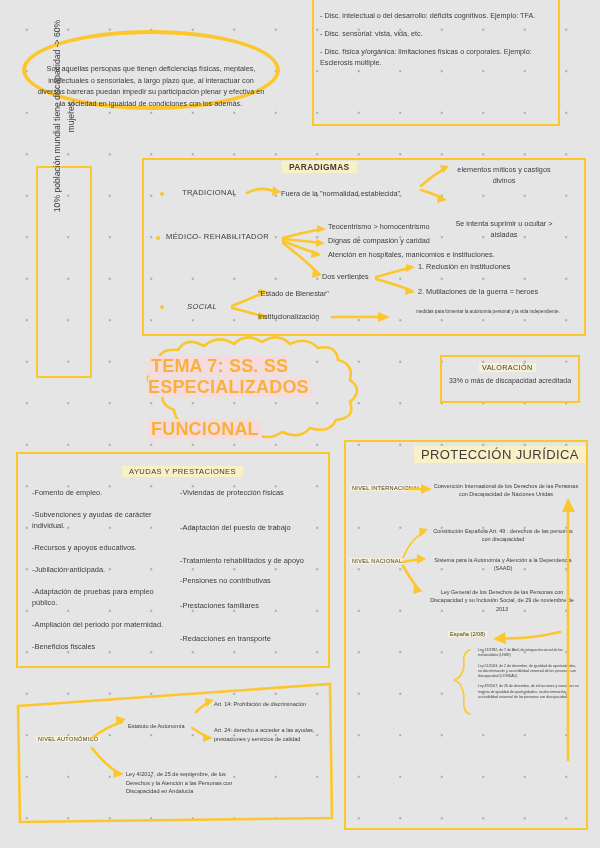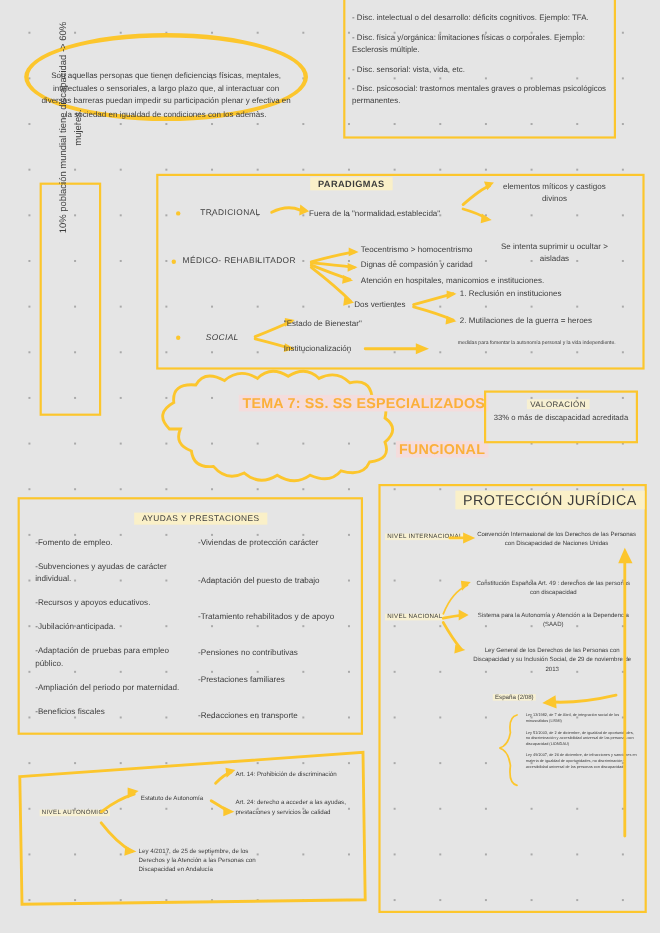--- a/index.html
+++ b/index.html
@@ -39,22 +39,22 @@
 
   
   #para-box{left:142px;top:158px;width:444px;height:178px;}
   #para-title{left:282px;top:161px;font-size:8.4px;font-weight:bold;letter-spacing:.5px;}
   .p-dot{width:4px;height:4px;border-radius:50%;background:#fcc62d;position:absolute;}
   .p-lab{position:absolute;font-size:7.6px;letter-spacing:.35px;}
   .p-txt{position:absolute;font-size:7.3px;line-height:11px;}
 
   
   #cloud-wrap{left:136px;top:342px;width:320px;height:96px;}
-  #title-text{position:absolute;left:148px;top:356px;width:296px;text-align:right;
-     font-size:13px;line-height:21px;font-weight:bold;color:#fbb03b;letter-spacing:.2px;}
+  #title-text{position:absolute;left:148px;top:356px;width:296px;text-align:left;
+     font-size:18px;line-height:21px;font-weight:bold;color:#fbb03b;letter-spacing:.2px;}
   #title-text span{background:#f4dcdc;padding:0 3px;}
 
   
   #val-box{left:440px;top:355px;width:140px;height:48px;}
   #val-title{left:479px;top:363px;font-size:7.2px;letter-spacing:.4px;}
   #val-text{left:446px;top:376px;width:128px;text-align:center;font-size:7px;line-height:10.5px;}
 
   
   #ayu-box{left:16px;top:452px;width:314px;height:216px;}
   #ayu-title{left:122px;top:466px;font-size:7.6px;letter-spacing:.4px;}
@@ -77,23 +77,22 @@
 </style>
 </head>
 <body>
 
 <div class="abs" id="def-ellipse"></div>
 <div class="abs" id="def-text">Son aquellas personas que tienen deficiencias físicas, mentales, intelectuales o sensoriales, a largo plazo que, al interactuar con diversas barreras puedan impedir su participación plenar y efectiva en la sociedad en igualdad de condiciones con los ademàs.</div>
 
 <div class="box" id="types-box"></div>
 <div class="abs" id="types-inner">
   <p>- Disc. intelectual o del desarrollo: déficits cognitivos. Ejemplo: TFA.</p>
+  <p>- Disc. sensorial: vista, vida, etc.</p>
   <p>- Disc. física y/orgánica: limitaciones físicas o corporales. Ejemplo: Esclerosis múltiple.</p>
-  <p>- Disc. sensorial: vista, vida, etc.</p>
-  <p>- Disc. psicosocial: trastornos mentales graves o problemas psicológicos permanentes.</p>
 </div>
 
 <div class="box" id="stat-box"></div>
 <div class="abs" id="stat-text">10% población mundial tiene discapacidad -&gt; 60% mujeres.</div>
 
 <div class="box" id="para-box"></div>
 <div class="abs" id="para-title"><span class="hl">PARADIGMAS</span></div>
 
 <div class="p-dot" style="left:160px;top:192px;"></div>
 <div class="p-lab" style="left:182px;top:188px;">TRADICIONAL</div>
@@ -171,23 +170,23 @@
 <div class="ayu-col" style="left:32px;top:487px;width:140px;">
   <div>-Fomento de empleo.</div>
   <div>-Subvenciones y ayudas de carácter individual.</div>
   <div>-Recursos y apoyos educativos.</div>
   <div>-Jubilación anticipada.</div>
   <div>-Adaptación de pruebas para empleo público.</div>
   <div>-Ampliación del periodo por maternidad.</div>
   <div>-Beneficios fiscales</div>
 </div>
 <div class="ayu-col" style="left:180px;top:487px;width:145px;">
-  <div style="margin-bottom:24px;">-Viviendas de protección carácter</div>
+  <div style="margin-bottom:24px;">-Viviendas de protección físicas</div>
   <div style="margin-bottom:22px;">-Adaptación del puesto de trabajo</div>
-  <div style="margin-bottom:21px;">-Tratamiento rehabilitados y de apoyo</div>
+  <div style="margin-bottom:9px;">-Tratamiento rehabilitados y de apoyo</div>
   <div style="margin-bottom:14px;">-Pensiones no contributivas</div>
   <div style="margin-bottom:22px;">-Prestaciones familiares</div>
   <div>-Redacciones en transporte</div>
 </div>
 
 <div class="box" id="pj-box"></div>
 <div class="abs" id="pj-title"><span class="hl">PROTECCIÓN JURÍDICA</span></div>
 
 <div class="pj-lev" style="left:350px;top:485px;">NIVEL INTERNACIONAL</div>
 <div class="pj-txt" style="left:432px;top:482px;width:148px;">Convención Internacional de los Derechos de las Personas con Discapacidad de Naciones Unidas</div>

